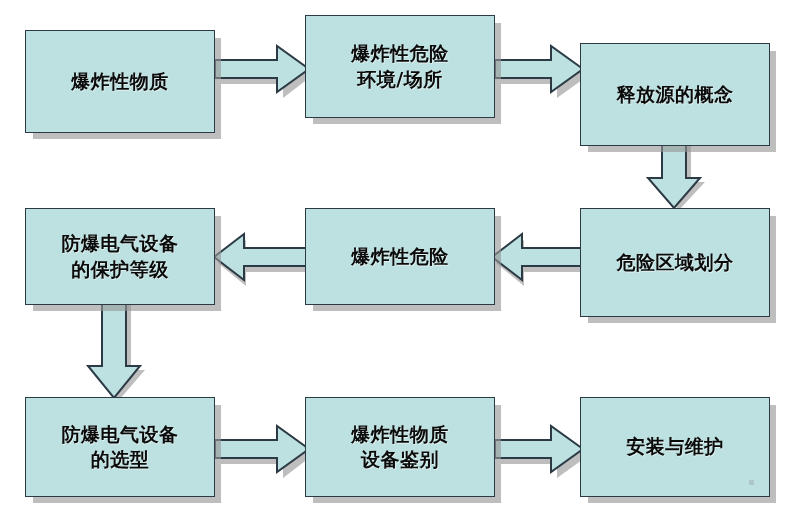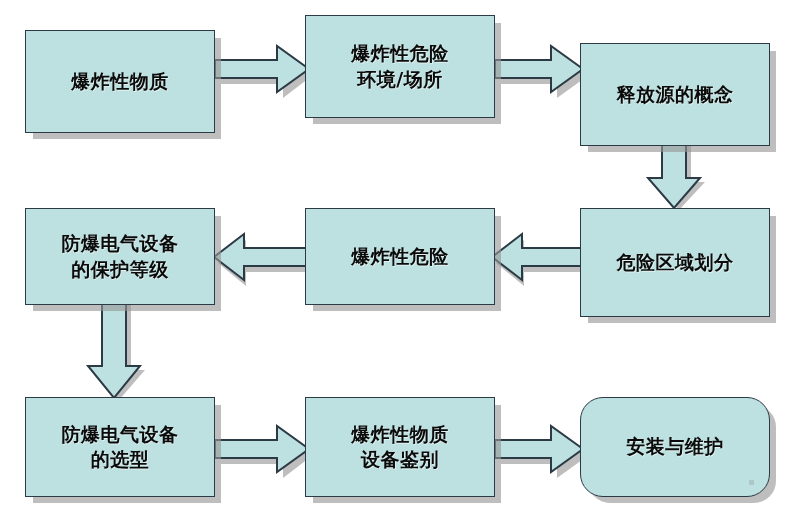--- a/index.html
+++ b/index.html
@@ -160,19 +160,19 @@
   <div class="node" style="left:25px; top:397px; width:190px; height:100px;">
     <span class="node-label">防爆电气设备
 的选型</span>
   </div>
 
   <div class="node" style="left:305px; top:397px; width:190px; height:100px;">
     <span class="node-label">爆炸性物质
 设备鉴别</span>
   </div>
 
-  <div class="node" style="left:580px; top:397px; width:190px; height:100px;border-radius:23px;">
+  <div class="node" style="left:580px; top:397px; width:190px; height:100px;">
     <span class="node-label">安装与维护</span>
   </div>
 
   <div class="artifact" style="left:749px; top:480px; width:5px; height:5px;"></div>
 
 </div>
 
 </body></html>

